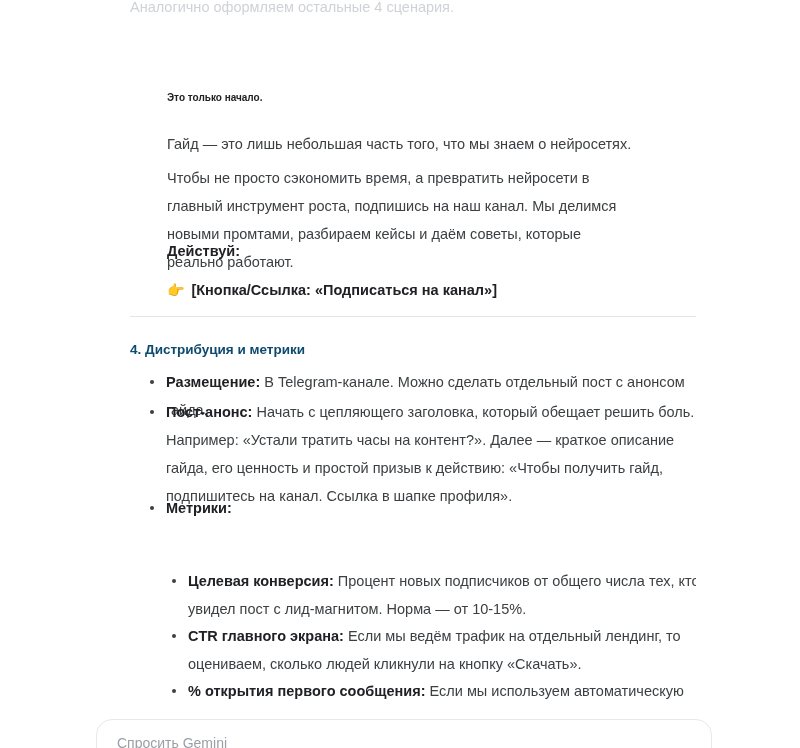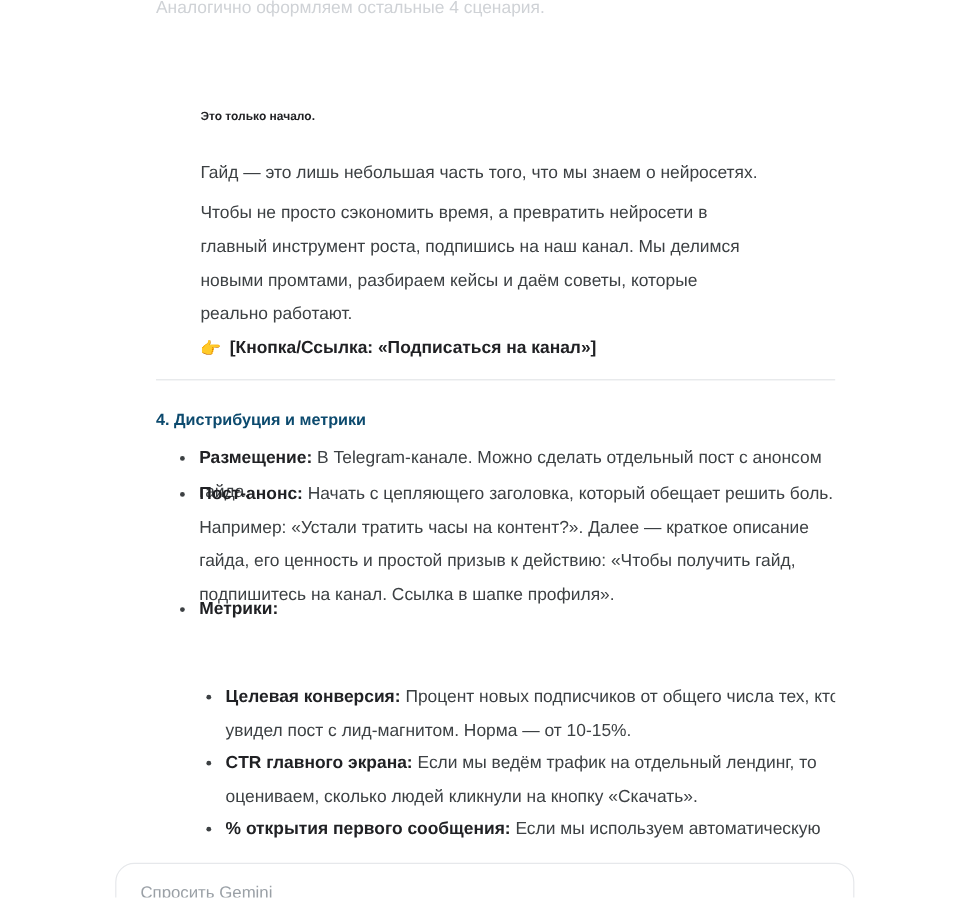--- a/index.html
+++ b/index.html
@@ -189,20 +189,23 @@
   </div>
 
   <div class="indent-block" style="top:130px;">
     <div class="para">Гайд — это лишь небольшая часть того, что мы знаем о нейросетях.</div>
   </div>
 
   <div class="indent-block" style="top:164px; width:470px;">
     <div class="para">Чтобы не просто сэкономить время, а превратить нейросети в главный инструмент роста, подпишись на наш канал. Мы делимся новыми промтами, разбираем кейсы и даём советы, которые реально работают.</div>
   </div>
 
+  <div class="indent-block" style="top:243px;">
+    <div class="act-label">Действуй:</div>
+  </div>
 
   <div class="cta-line">
     <span class="hand-emoji">👉</span>
     <span>[Кнопка/Ссылка: «Подписаться на канал»]</span>
   </div>
 
   <div class="divider"></div>
 
   <div class="section-title">4. Дистрибуция и метрики</div>
 

